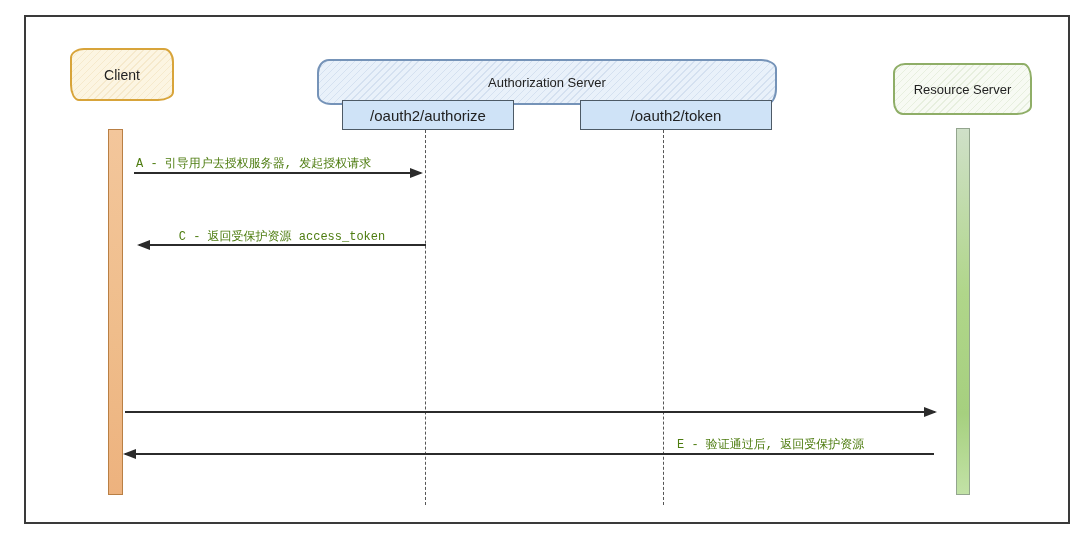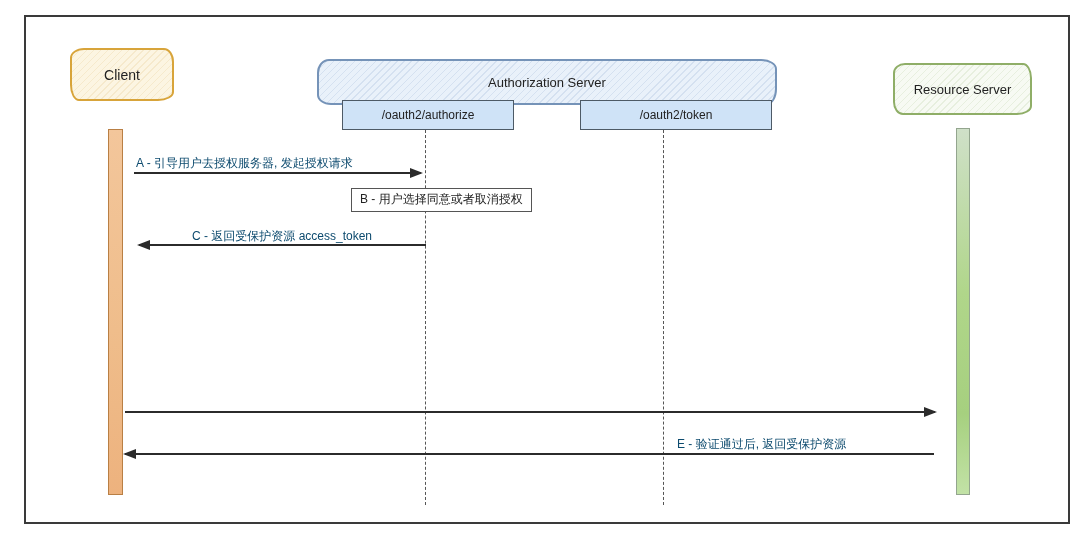--- a/index.html
+++ b/index.html
@@ -22,21 +22,21 @@
     font-size:13px;margin-top:15px;}
   .actor-resource{left:867px;top:26px;width:139px;height:52px;
     border:2px solid #8fae67;
     border-radius:12px 9px 15px 10px / 10px 15px 9px 13px;
     background:repeating-linear-gradient(135deg, rgba(125,165,85,0.13) 0px, rgba(125,165,85,0.13) 1px, transparent 1px, transparent 5px) #f7faf3;
     font-size:13px;margin-top:20px;}
 
   
   .endpoint{position:absolute;display:flex;align-items:center;justify-content:center;
     box-sizing:border-box;height:30px;top:83px;
-    background:#cfe3f7;border:1.5px solid #4d5a66;font-size:12px;}
+    background:#cfe3f7;border:1.5px solid #4d5a66;font-size:15px;}
   .endpoint-authorize{left:316px;width:172px;}
   .endpoint-token{left:554px;width:192px;}
 
   
   .bar{position:absolute;box-sizing:border-box;}
   .bar-client{left:82px;top:112px;width:15px;height:366px;
     border:1px solid #b97f44;
     background:linear-gradient(180deg,#f3c69b 0%,#efbd8b 55%,#edb27e 100%);}
   .bar-resource{left:930px;top:111px;width:14px;height:367px;
     border:1px solid #93a58e;
@@ -50,21 +50,21 @@
   .arrow::after{content:"";position:absolute;top:-6px;width:0;height:0;
     border-top:5px solid transparent;border-bottom:5px solid transparent;}
   .arrow.right::after{right:-2px;border-left:13px solid #2b2b2b;}
   .arrow.left::after{left:-2px;border-right:13px solid #2b2b2b;}
   .arrow-a{left:108px;top:155px;width:287px;}
   .arrow-c{left:113px;top:227px;width:287px;}
   .arrow-d{left:99px;top:394px;width:810px;}
   .arrow-e{left:99px;top:436px;width:809px;}
 
   
-  .msg-label{position:absolute;font-size:12px;white-space:nowrap;color:#0c4a6e;}
+  .msg-label{position:absolute;font-size:12px;white-space:nowrap;color:#4d7c0f;font-family:Liberation Mono, monospace;}
   .label-a{left:110px;top:138px;}
   .label-c{left:116px;width:280px;top:211px;text-align:center;}
   .label-d{left:274px;top:374px;}
   .label-e{left:651px;top:419px;}
 
   
   .note{position:absolute;left:325px;top:171px;box-sizing:border-box;
     background:#ffffff;border:1.5px solid #555;padding:2px 8px 3px 8px;
     font-size:12px;white-space:nowrap;z-index:5;}
 </style>
@@ -92,21 +92,20 @@
     </div>
 
     <div class="bar bar-client"></div>
     <div class="bar bar-resource"></div>
     <div class="lifeline lifeline-authorize"></div>
     <div class="lifeline lifeline-token"></div>
 
     <div class="msg-label label-a">A - 引导用户去授权服务器, 发起授权请求</div>
     <div class="arrow right arrow-a"></div>
 
-    <div class="note">B - 用户选择同意或者取消授权</div>
 
     <div class="msg-label label-c">C - 返回受保护资源  access_token</div>
     <div class="arrow left arrow-c"></div>
 
     <div class="arrow right arrow-d"></div>
 
     <div class="msg-label label-e">E - 验证通过后, 返回受保护资源</div>
     <div class="arrow left arrow-e"></div>
 
   </div>

